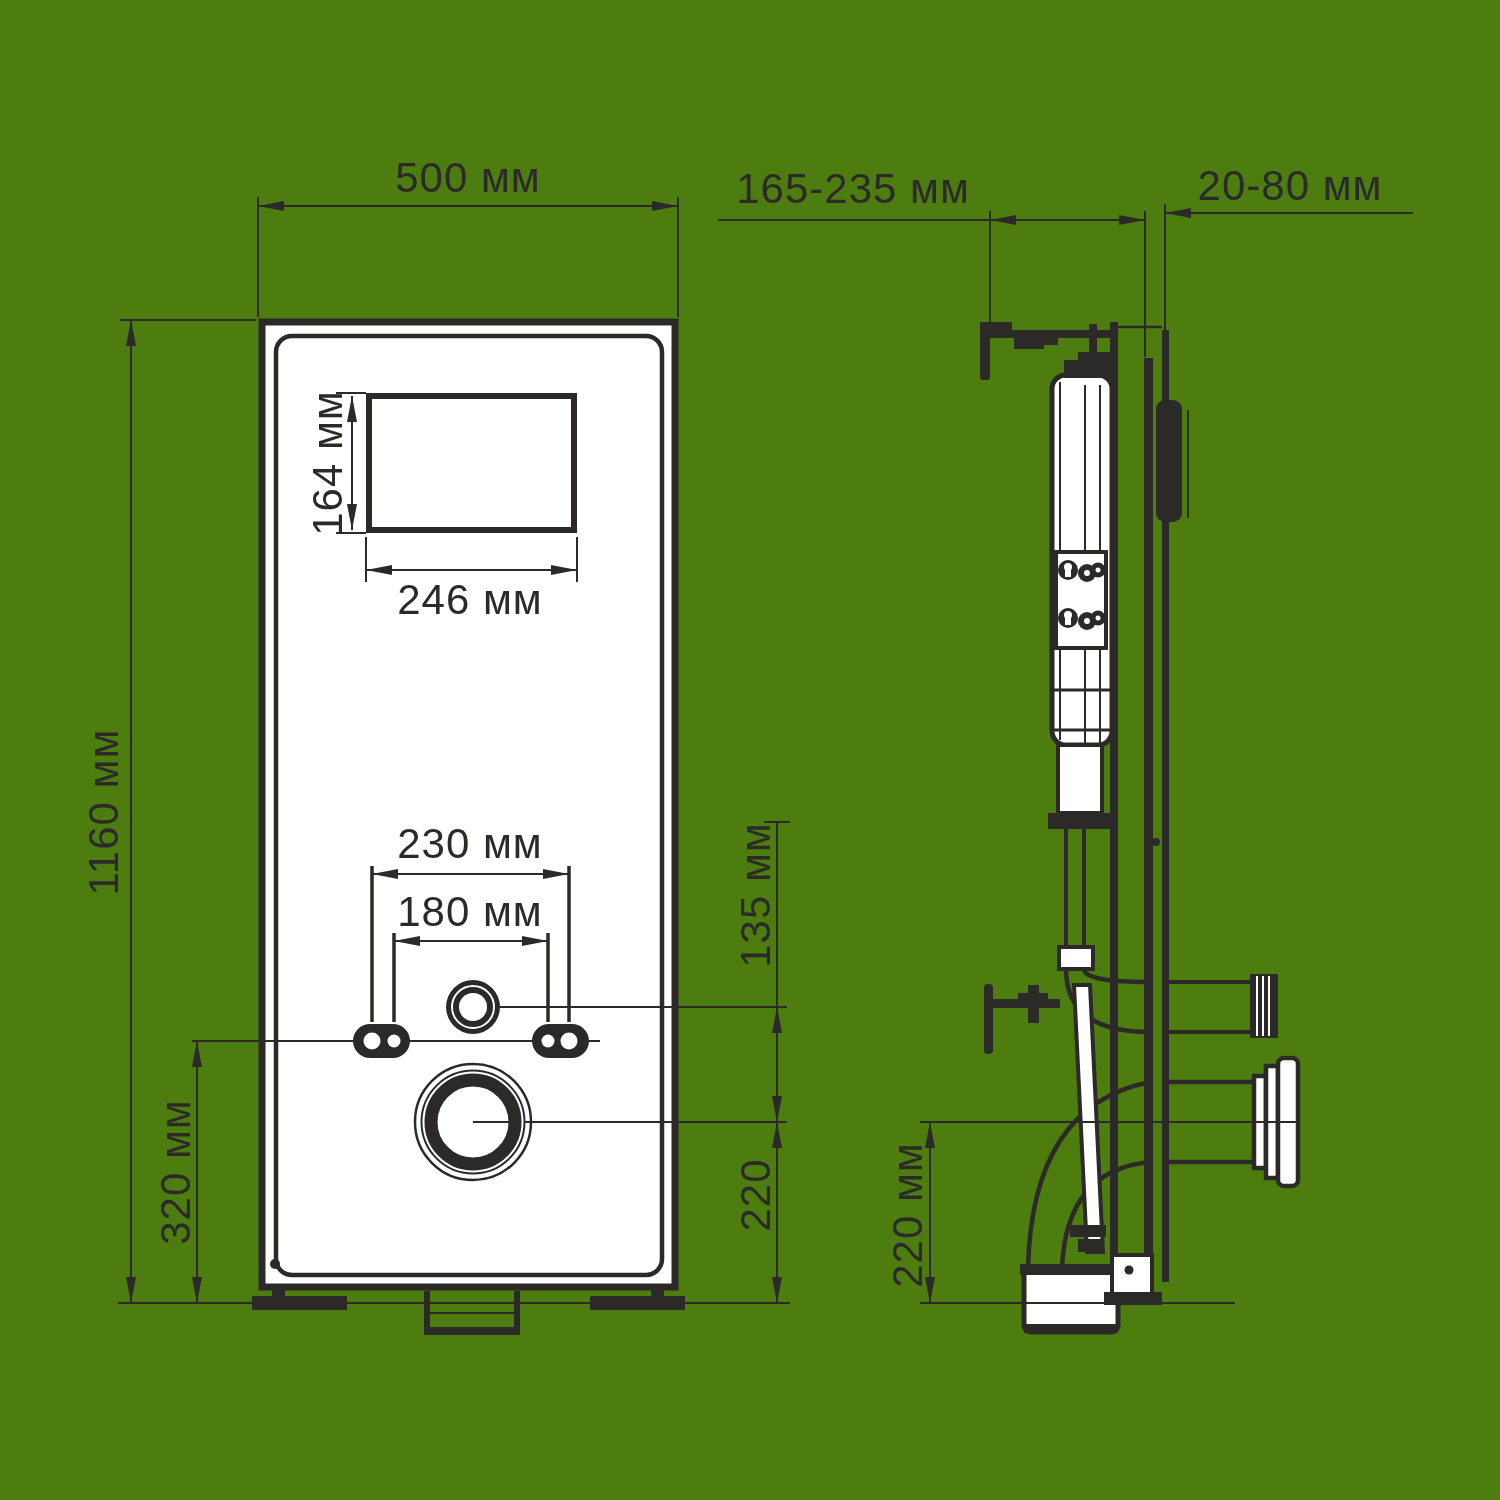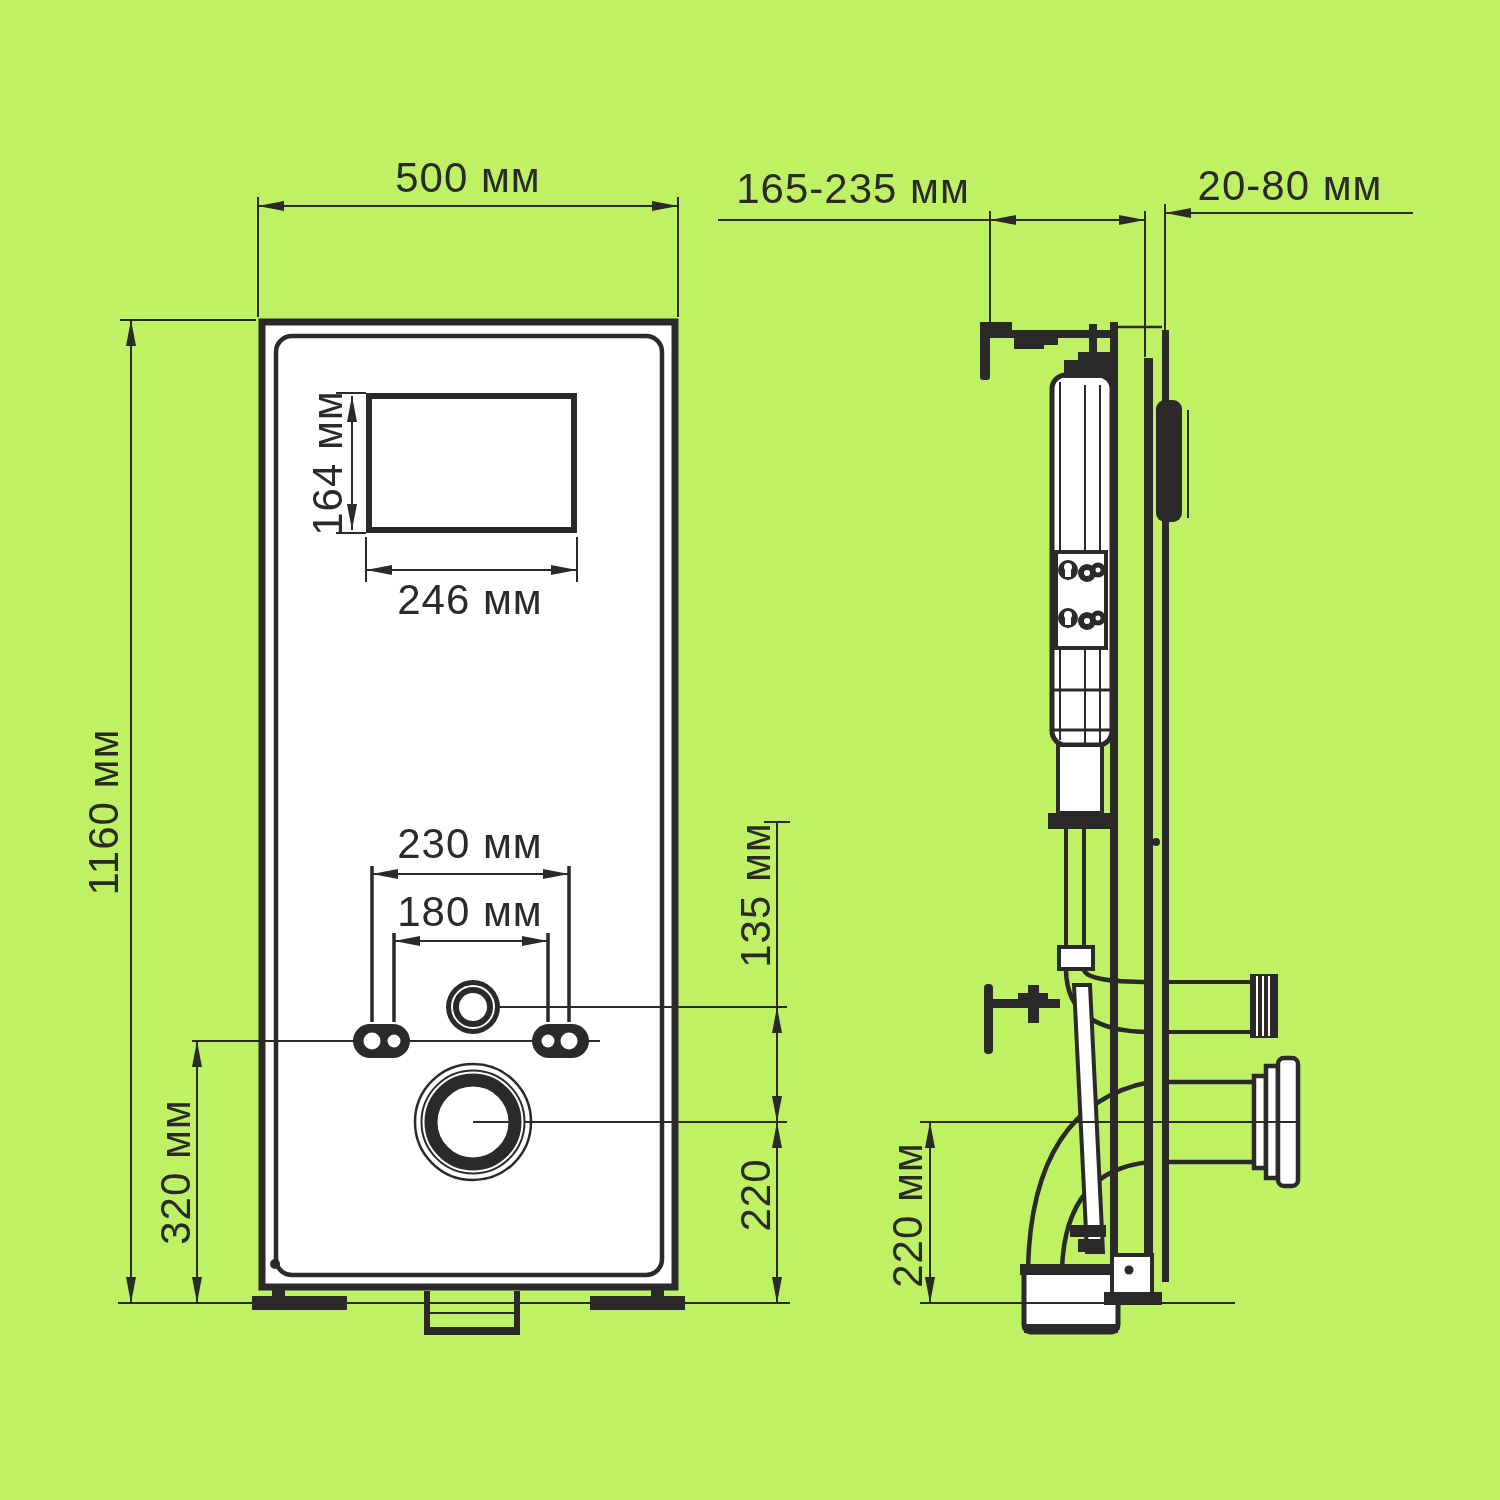--- a/index.html
+++ b/index.html
@@ -1,16 +1,16 @@
 <!DOCTYPE html>
 <html><head>
 <meta charset="utf-8">
 <style>
   html,body{margin:0;padding:0;background:#ffffff;}
-  .sheet{position:relative;width:1500px;height:1500px;background:#bef264;overflow:hidden;}
+  .sheet{position:relative;width:1500px;height:1500px;background:#4d7c0f;overflow:hidden;}
   svg{display:block;}
   text{
     font-family:"Liberation Sans", sans-serif;
     font-size:42px;
     fill:#2b2a29;
     letter-spacing:1px;
   }
 </style>
 </head>
 <body>

